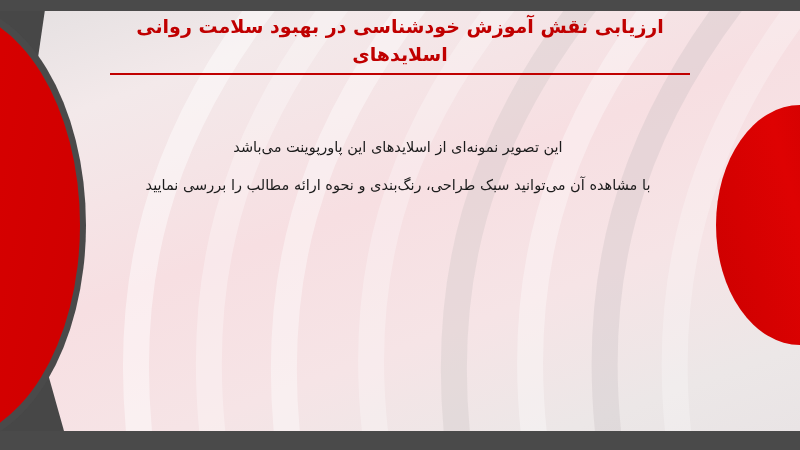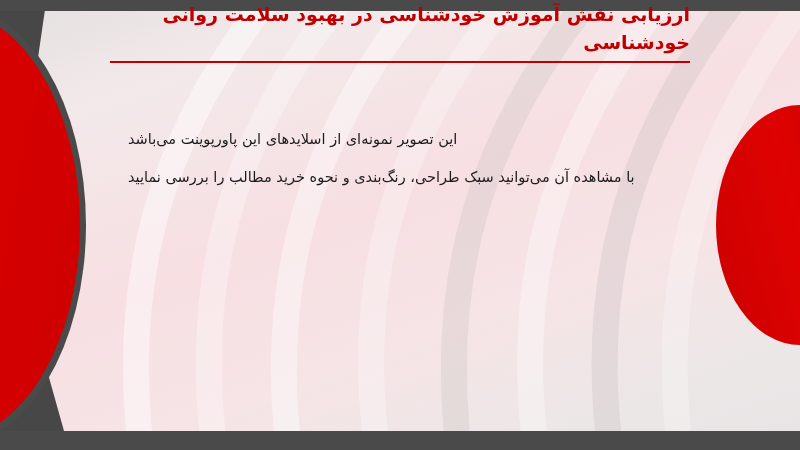--- a/index.html
+++ b/index.html
@@ -83,24 +83,24 @@
     height: 240px;
     border-radius: 50%;
     background: linear-gradient(255deg, #c30000 0%, #de0202 50%, #cc0000 100%);
     z-index: 5;
   }
 
   
   .title-block {
     position: absolute;
     left: 110px;
-    top: 0;
+    top: 12px;
     width: 580px;
     z-index: 8;
-    text-align: right;
+    text-align: center;
     direction: rtl;
   }
   .title-line {
     color: #c00000;
     font-size: 19px;
     font-weight: bold;
     line-height: 28px;
     letter-spacing: 0px;
     white-space: nowrap;
   }
@@ -108,25 +108,25 @@
     margin-top: 5px;
     height: 0;
     border-top: 2px solid #c00000;
     width: 100%;
   }
 
   
   .body-block {
     position: absolute;
     right: 132px;
-    top: 120px;
+    top: 128px;
     width: 540px;
     z-index: 8;
     direction: rtl;
-    text-align: left;
+    text-align: center;
   }
   .body-line {
     color: #1b1b1b;
     font-size: 14.5px;
     line-height: 38px;
     white-space: nowrap;
   }
 </style>
 </head>
 <body>
@@ -155,22 +155,22 @@
       <path d="M 318 -60 C 150 120 108 300 152 520" stroke="#ffffff" stroke-opacity="0.45"></path>
     </g>
   </svg>
 
   <div class="left-oval-outline"></div>
   <div class="left-oval"></div>
   <div class="right-oval"></div>
 
   <div class="title-block">
     <div class="title-line">ارزیابی نقش آموزش خودشناسی در بهبود سلامت روانی</div>
-    <div class="title-line">خودشناسی</div>
+    <div class="title-line">اسلایدهای</div>
     <div class="title-rule"></div>
   </div>
 
   <div class="body-block">
     <div class="body-line">این تصویر نمونه‌ای از اسلایدهای این پاورپوینت می‌باشد</div>
-    <div class="body-line">با مشاهده آن می‌توانید سبک طراحی، رنگ‌بندی و نحوه خرید مطالب را بررسی نمایید</div>
+    <div class="body-line">با مشاهده آن می‌توانید سبک طراحی، رنگ‌بندی و نحوه ارائه مطالب را بررسی نمایید</div>
   </div>
 
 </div>
 
 </body></html>

